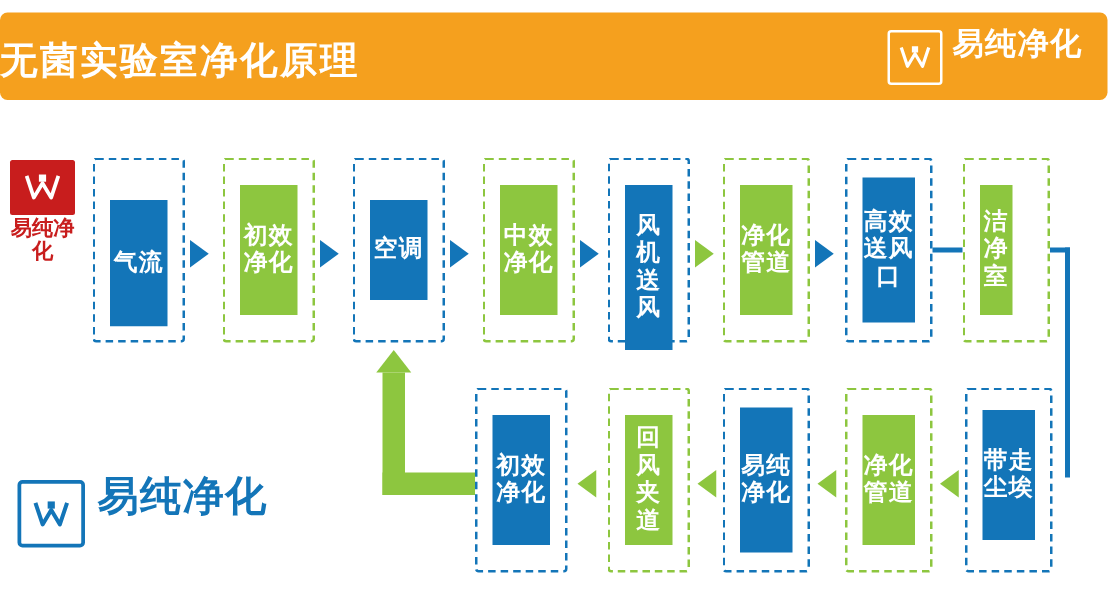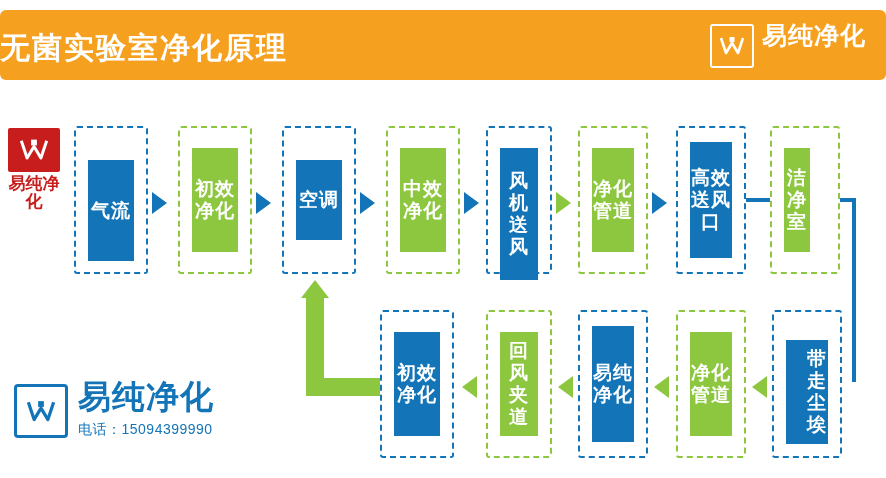--- a/index.html
+++ b/index.html
@@ -108,21 +108,20 @@
 
 <div class="footer-logo">
   <div class="footer-mark">
     <svg width="30" height="23" viewBox="0 0 26 20" aria-hidden="true">
       <path d="M2 2 L7 17 L13 7 L19 17 L24 2" stroke="#1375b8" stroke-width="2.8" fill="none" stroke-linejoin="round"></path>
       <rect x="10.5" y="1" width="5" height="5" fill="#1375b8"></rect>
     </svg>
   </div>
   <div class="footer-text">
     <div class="footer-name">易纯净化</div>
-    <div class="footer-phone">电话：15094399990</div>
   </div>
 </div>
 
 <div class="dash blue" style="left:74px;top:126px;width:74px;height:148px;"></div>
 <div class="node fill-blue" style="left:88px;top:160px;width:46px;height:101px;">气流</div>
 
 <div class="arrow right-blue" style="left:152px;top:192px;"></div>
 
 <div class="dash green" style="left:178px;top:126px;width:74px;height:148px;"></div>
 <div class="node fill-green" style="left:192px;top:148px;width:46px;height:104px;">初效净化</div>
@@ -174,17 +173,17 @@
 <div class="node fill-blue" style="left:592px;top:326px;width:42px;height:116px;">易纯净化</div>
 
 <div class="arrow left-green" style="left:654px;top:376px;"></div>
 
 <div class="dash green" style="left:676px;top:310px;width:70px;height:148px;"></div>
 <div class="node fill-green" style="left:690px;top:332px;width:42px;height:104px;">净化管道</div>
 
 <div class="arrow left-green" style="left:752px;top:376px;"></div>
 
 <div class="dash blue" style="left:772px;top:310px;width:70px;height:148px;"></div>
-<div class="node fill-blue" style="left:786px;top:340px;width:42px;height:104px;padding-left:20px;">带走尘埃</div>
+<div class="node fill-blue" style="left:786px;top:328px;width:42px;height:104px;">带走尘埃</div>
 
 <div class="line" style="left:306px;top:378px;width:74px;height:18px;"></div>
 <div class="line" style="left:306px;top:298px;width:18px;height:98px;"></div>
 <div class="arrow up-green" style="left:301px;top:280px;"></div>
 
 </body></html>

